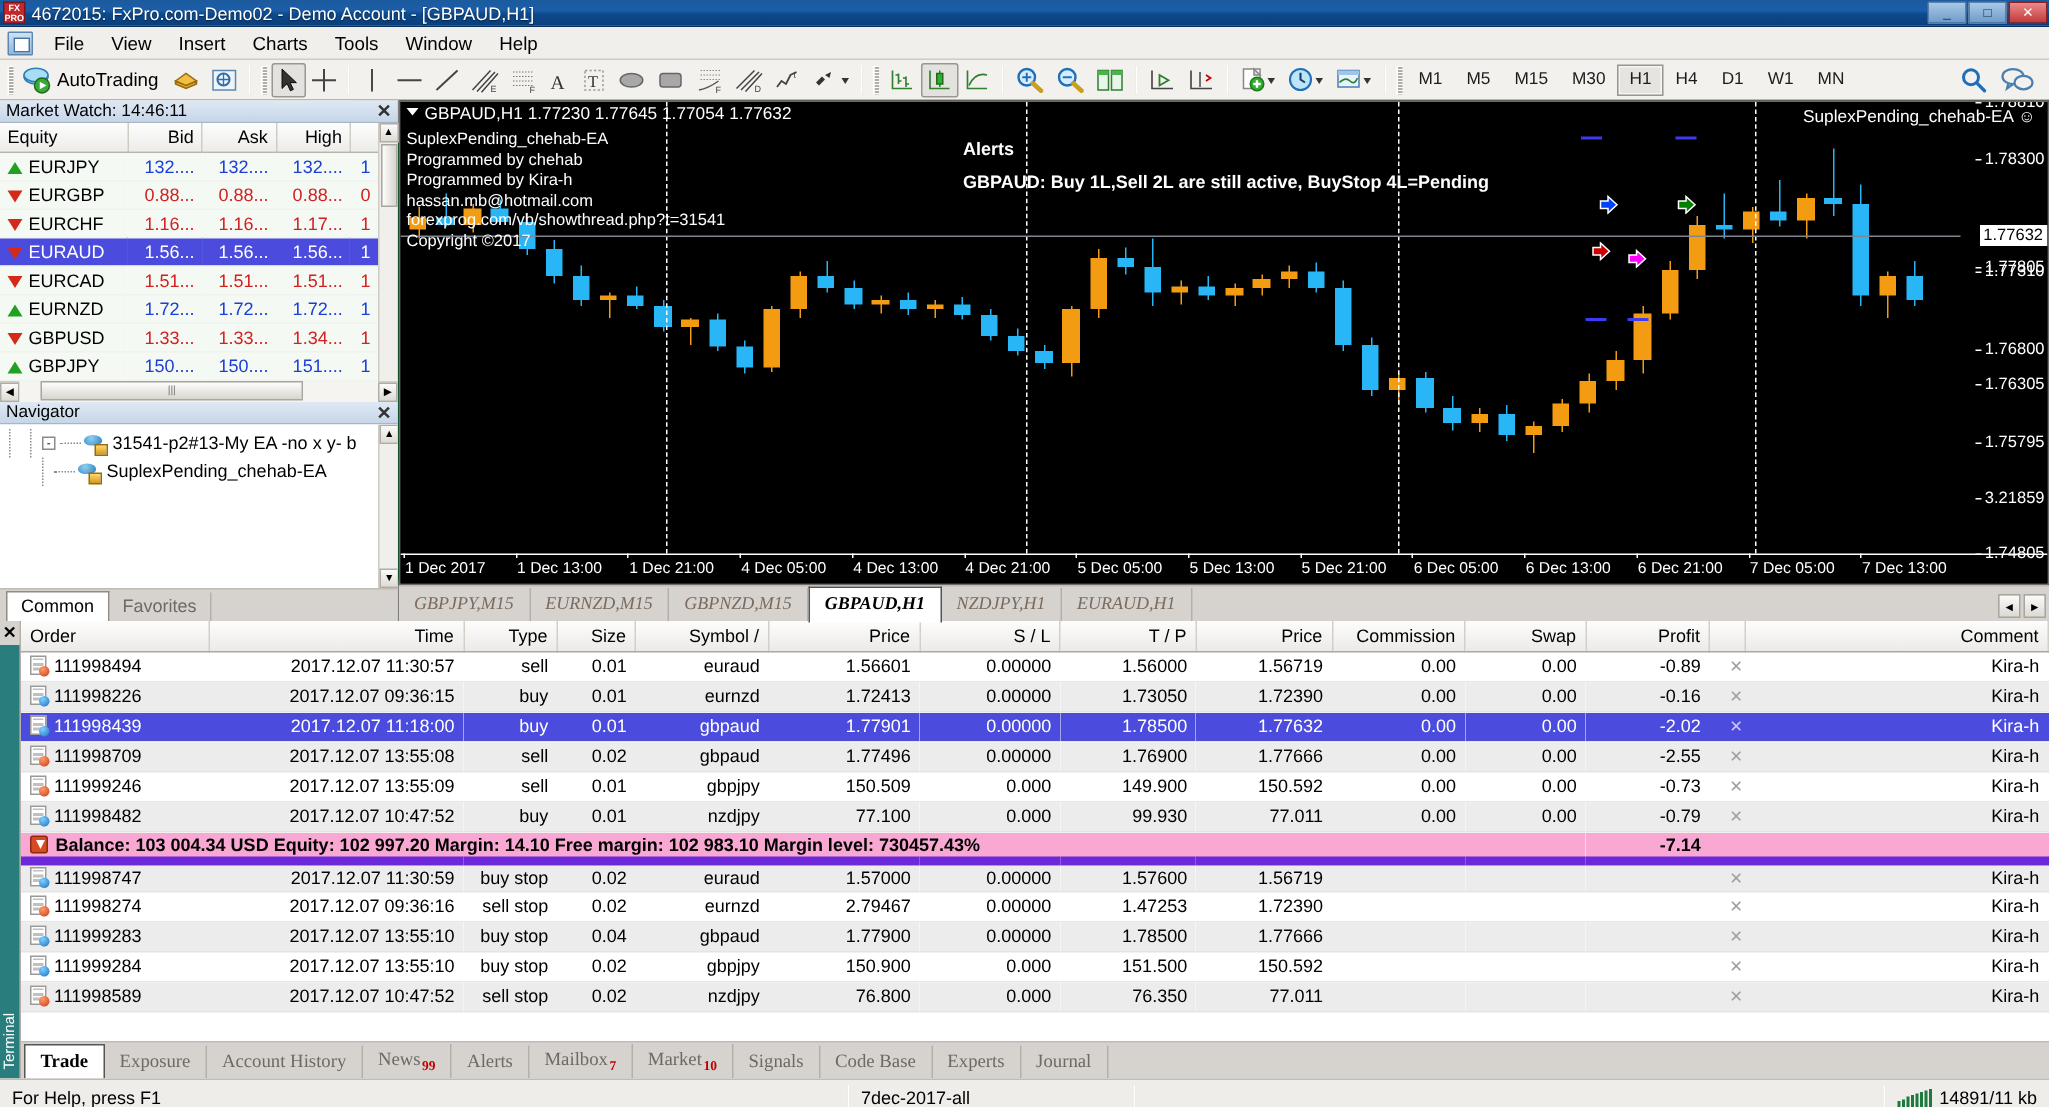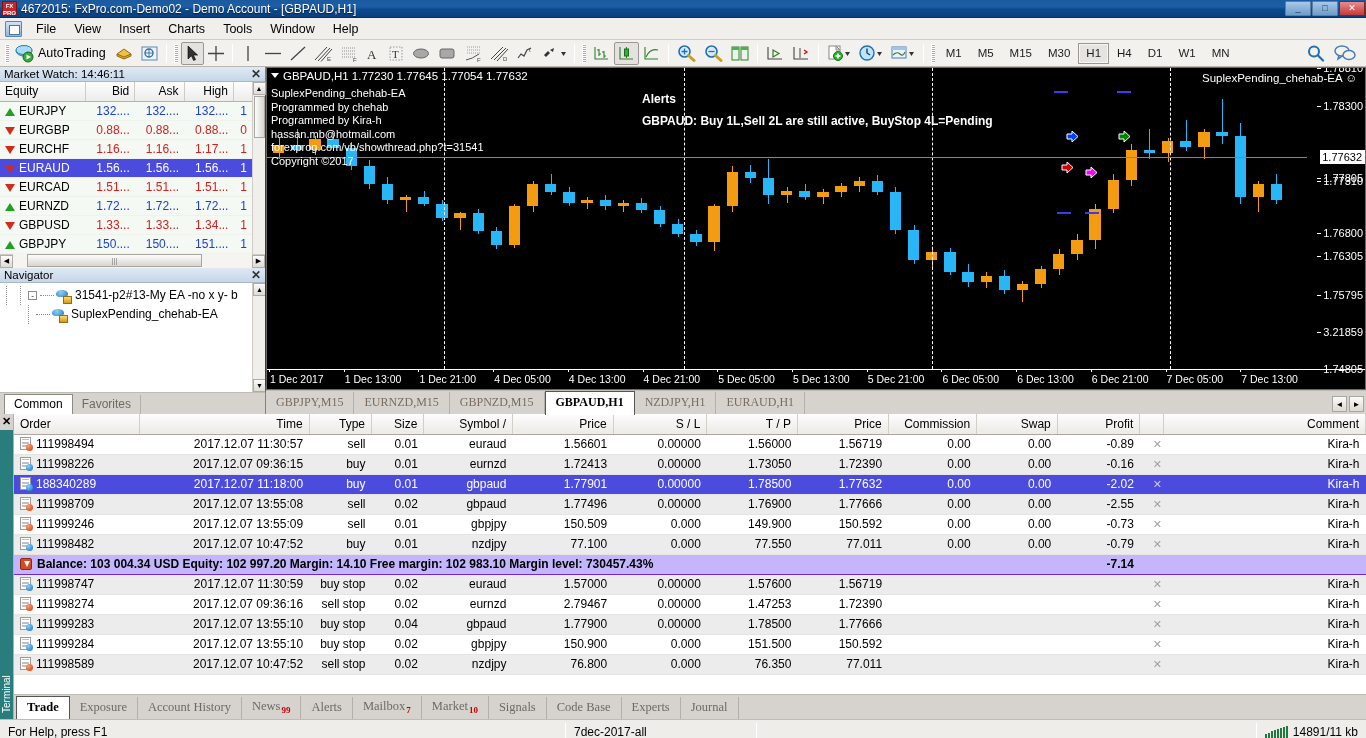--- a/index.html
+++ b/index.html
@@ -187,21 +187,21 @@
   .vgrid{position:absolute;top:0;bottom:20px;width:0;
     border-left:1px dashed #fff;z-index:4;}
   .hline{position:absolute;left:0;right:58px;height:0;border-top:1px solid #808590;z-index:5;}
   .cbody{position:absolute;z-index:3;}
   .cwick{position:absolute;width:1px;z-index:2;}
   .plevel{position:absolute;height:2px;background:#3b3bf0;z-index:5;}
   .ordmark{position:absolute;width:13px;height:13px;z-index:9;}
   
   #charttabs{
     height:24px;background:#d6d3ce;display:flex;align-items:flex-end;
-    border-top:1px solid #bfbcb6; position:relative;
+    border-top:1px solid #bfbcb6; position:relative;font-style:italic;
   }
   .ct{
     font-size:12px;padding:3px 10px 4px 10px;color:#7a6b5e;cursor:default;
     border-right:1px solid #b3b0aa; font-family:"Liberation Serif",serif;
   }
   .ct.active{background:#fff;color:#000;border:1px solid #555;border-bottom:none;
     font-weight:bold;margin-bottom:-1px;padding-bottom:5px;}
   .ct-navs{position:absolute;right:2px;bottom:2px;display:flex;gap:2px;}
   .ct-nav{width:15px;height:16px;background:linear-gradient(to bottom,#fbfbfa,#ddd9d3);
     border:1px solid #a9a6a0;font-size:8px;display:flex;align-items:center;justify-content:center;}
@@ -232,21 +232,21 @@
   .ordicon{display:inline-block;width:11px;height:13px;position:relative;
     vertical-align:-2px;margin-right:5px;background:#fff;border:1px solid #9a9a9a;}
   .ordicon:before{content:"";position:absolute;left:1px;top:1px;right:1px;height:1px;
     border-top:1px solid #c0c0c0;box-shadow:0 3px 0 #c0c0c0, 0 6px 0 #c0c0c0;}
   .ordicon.buy:after{content:"";position:absolute;right:-3px;bottom:-2px;width:7px;height:7px;
     border-radius:50%;background:radial-gradient(circle at 35% 30%,#7fd0ff,#1a6fc0);}
   .ordicon.sell:after{content:"";position:absolute;right:-3px;bottom:-2px;width:7px;height:7px;
     border-radius:50%;background:radial-gradient(circle at 35% 30%,#ff9c6b,#cc3a10);}
   .xbtn{color:#a0a0a0;font-size:11px;margin-left:7px;cursor:default;}
   tr.sel .xbtn{color:#c9c9ef;}
-  tr.balrow td{background:#c4b5fd;font-weight:bold;height:20px;border-bottom:1px solid #6d28d9;}
+  tr.balrow td{background:#f9a8d4;font-weight:bold;height:20px;border-bottom:6px solid #6d28d9;}
   .balicon{display:inline-block;width:12px;height:12px;background:#d84a20;
     border:1px solid #8c2a0c;border-radius:2px;position:relative;vertical-align:-2px;margin-right:5px;}
   .balicon:after{content:"";position:absolute;left:3px;top:2px;
     border-left:3px solid transparent;border-right:3px solid transparent;border-top:6px solid #fff;}
   
   #termtabs{
     height:25px;background:#d6d3ce;display:flex;align-items:flex-end;
     border-top:1px solid #bfbcb6;padding-left:2px;position:relative;
   }
   .bt{
@@ -926,21 +926,21 @@
               <td class="ta-r">0.00000</td>
               <td class="ta-r">1.73050</td>
               <td class="ta-r">1.72390</td>
               <td class="ta-r">0.00</td>
               <td class="ta-r">0.00</td>
               <td class="ta-r">-0.16</td>
               <td><span class="xbtn">✕</span></td>
               <td class="ta-r">Kira-h</td>
             </tr>
             <tr class="sel">
-              <td class="ta-l"><span class="ordicon buy"></span><span>188340289</span></td>
+              <td class="ta-l"><span class="ordicon buy"></span><span>111998439</span></td>
               <td class="ta-r">2017.12.07 11:18:00</td>
               <td class="ta-r">buy</td>
               <td class="ta-r">0.01</td>
               <td class="ta-r">gbpaud</td>
               <td class="ta-r">1.77901</td>
               <td class="ta-r">0.00000</td>
               <td class="ta-r">1.78500</td>
               <td class="ta-r">1.77632</td>
               <td class="ta-r">0.00</td>
               <td class="ta-r">0.00</td>
@@ -981,21 +981,21 @@
               <td class="ta-r">Kira-h</td>
             </tr>
             <tr class="odd">
               <td class="ta-l"><span class="ordicon buy"></span><span>111998482</span></td>
               <td class="ta-r">2017.12.07 10:47:52</td>
               <td class="ta-r">buy</td>
               <td class="ta-r">0.01</td>
               <td class="ta-r">nzdjpy</td>
               <td class="ta-r">77.100</td>
               <td class="ta-r">0.000</td>
-              <td class="ta-r">77.550</td>
+              <td class="ta-r">99.930</td>
               <td class="ta-r">77.011</td>
               <td class="ta-r">0.00</td>
               <td class="ta-r">0.00</td>
               <td class="ta-r">-0.79</td>
               <td><span class="xbtn">✕</span></td>
               <td class="ta-r">Kira-h</td>
             </tr>
             <tr class="balrow">
               <td colspan="11" class="ta-l"><span class="balicon"></span><span>Balance: 103 004.34 USD  Equity: 102 997.20  Margin: 14.10  Free margin: 102 983.10  Margin level: 730457.43%</span></td>
               <td class="ta-r">-7.14</td>

